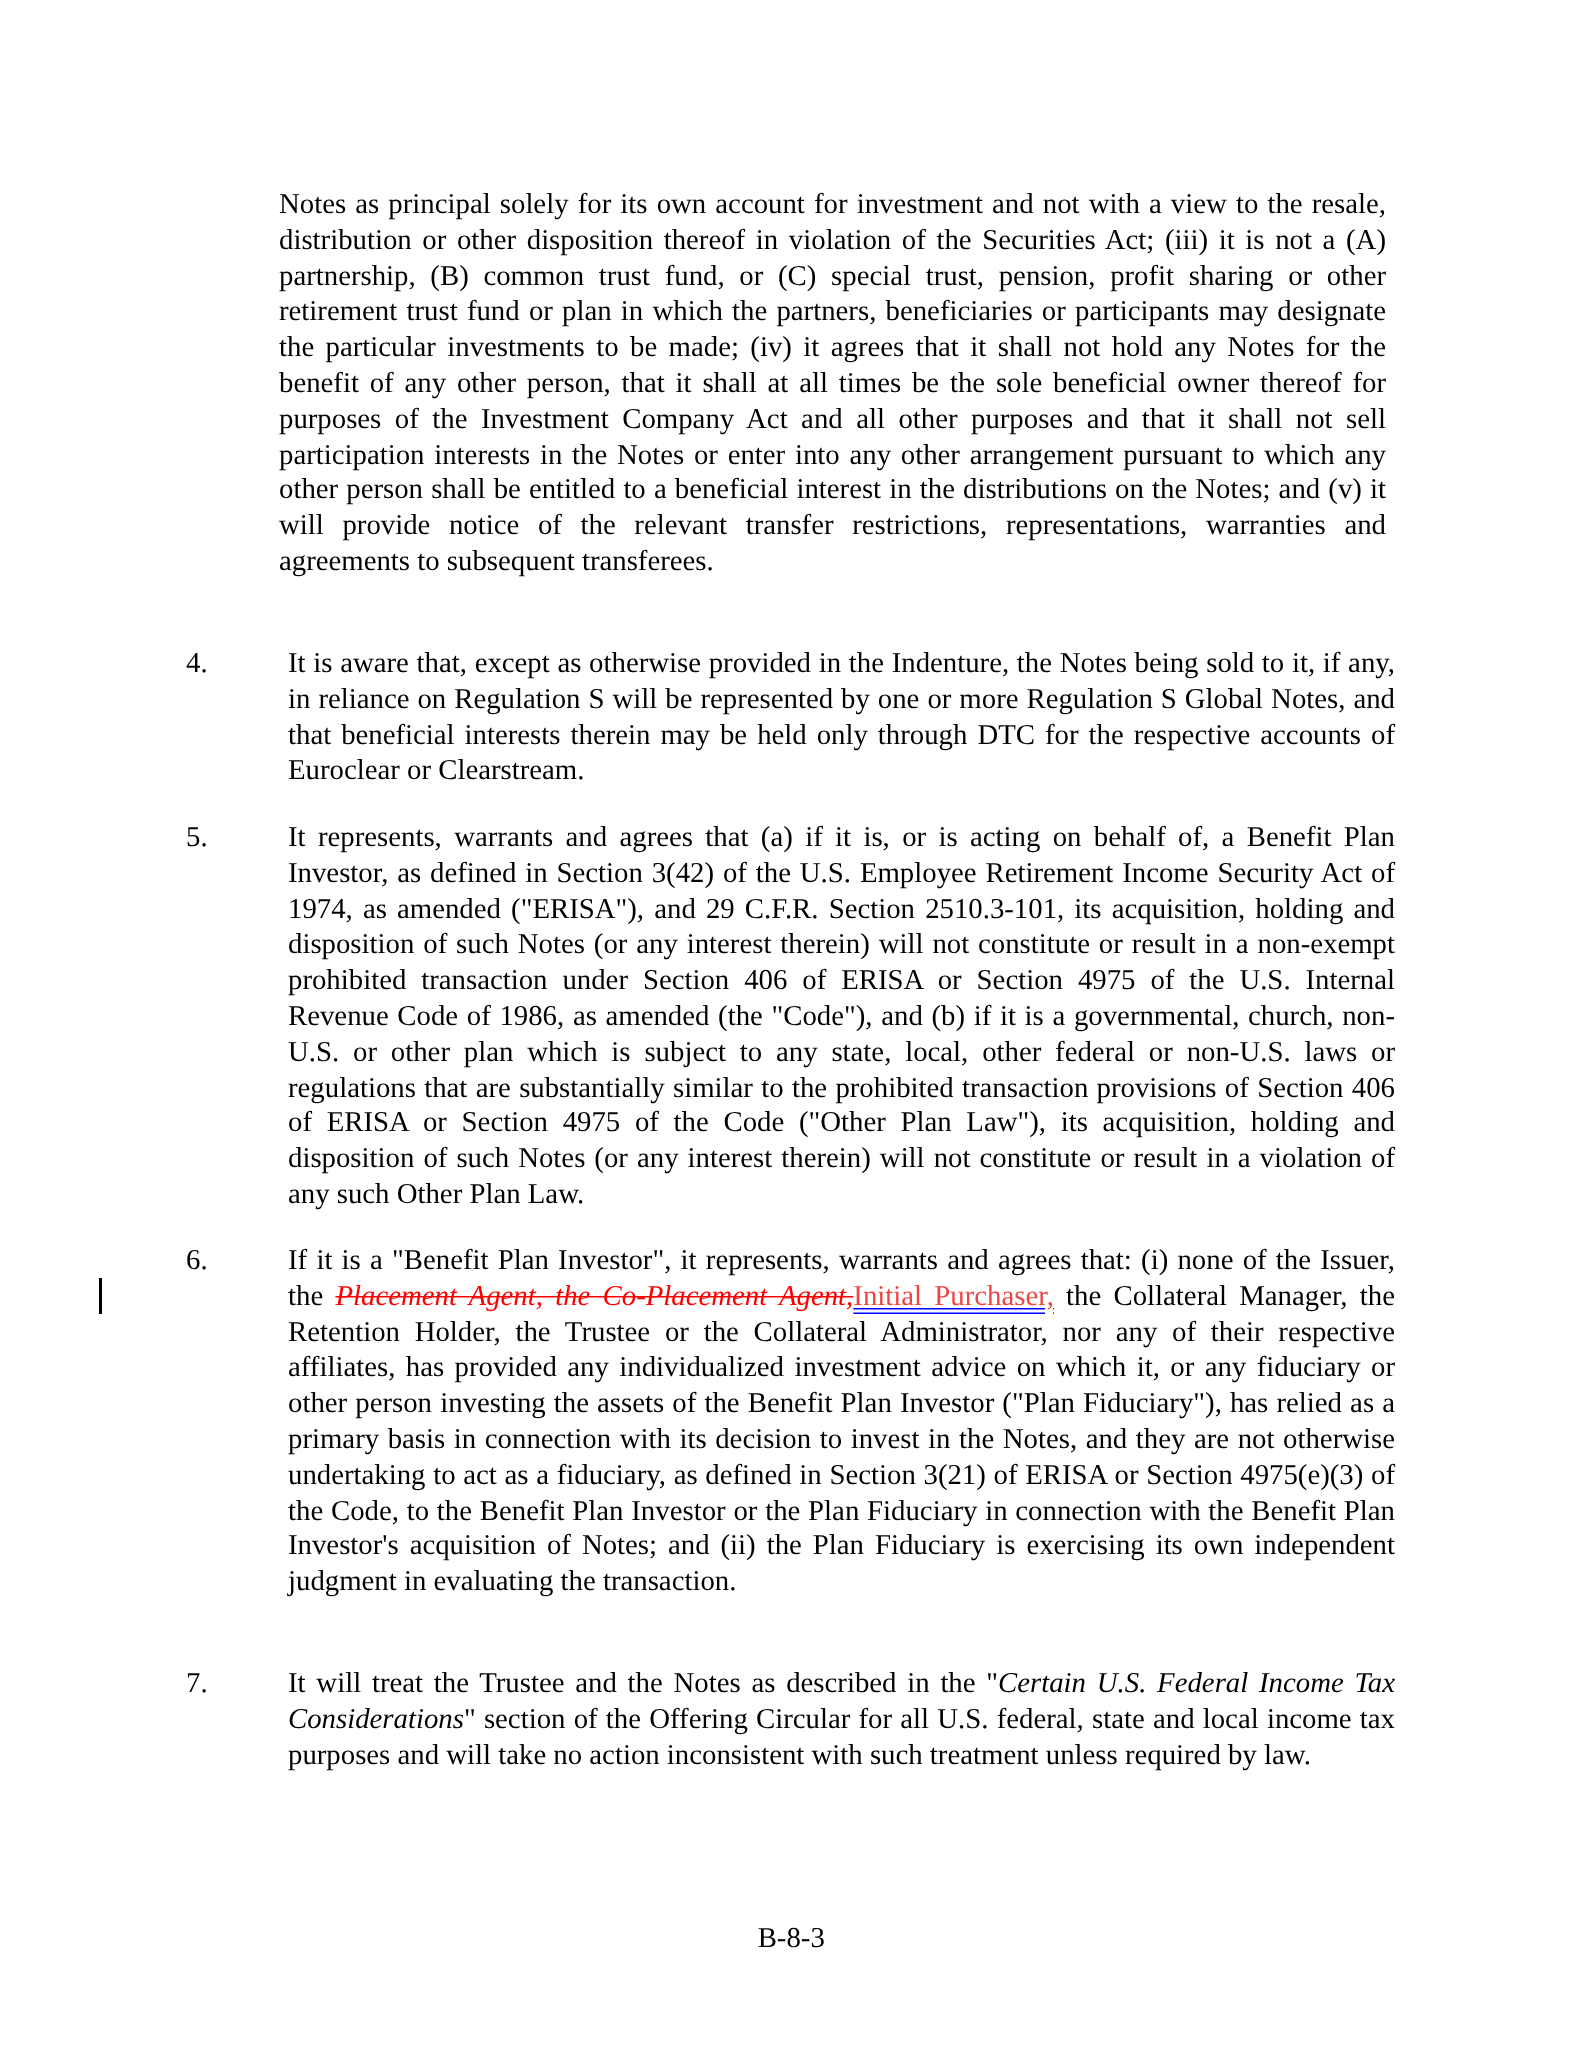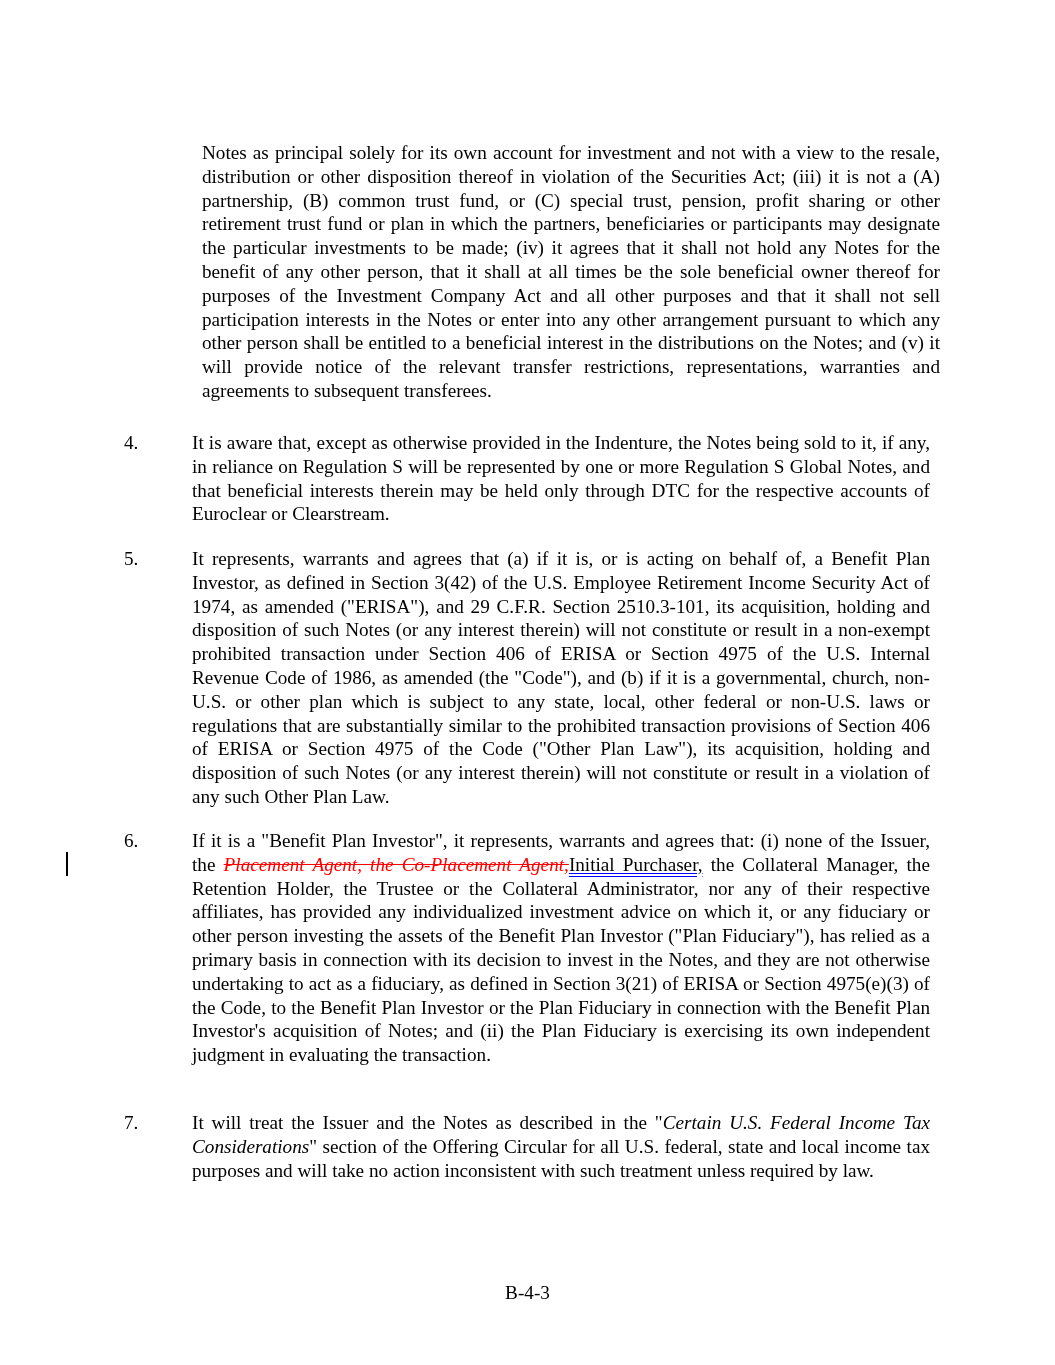--- a/index.html
+++ b/index.html
@@ -22,21 +22,21 @@
       top: 0;
       width: 1055px;
       height: 1365px;
     }
     .para {
       position: absolute;
       left: 186px;
       width: 738px;
       line-height: 23.8px;
       text-align: justify;
-      margin: 16px;
+      margin: 0;
     }
     .item {
       position: absolute;
       left: 124px;
       width: 800px;
     }
     .item .num {
       position: absolute;
       left: 0;
       top: 0;
@@ -53,21 +53,21 @@
     .ul {
       text-underline-offset: 2px;
     }
     .del {
       color: #ff0000;
       text-decoration: line-through;
       text-decoration-color: #ff0000;
       font-style: italic;
     }
     .ins {
-      color: #000000;
+      color: #ef4444;
       text-decoration: underline double;
       text-decoration-color: #0000ff;
       text-underline-offset: 2px;
     }
     .it { font-style: italic; }
     .change-bar {
       position: absolute;
       left: 66px;
       top: 852px;
       width: 2px;
@@ -102,18 +102,18 @@
 
   <div class="change-bar"></div>
 
   <div class="item" style="top:829px;">
     <span class="num">6.</span>
     <p class="body"><span>If it is a "Benefit Plan Investor", it represents, warrants and agrees that: (i) none of the Issuer, the </span><span class="del">Placement Agent, the Co-Placement Agent,</span><span class="ins">Initial Purchaser,</span><span> the Collateral Manager, the Retention Holder, the Trustee or the Collateral Administrator, nor any of their respective affiliates, has provided any individualized investment advice on which it, or any fiduciary or other person investing the assets of the Benefit Plan Investor ("</span><span class="ul">Plan Fiduciary</span><span>"), has relied as a primary basis in connection with its decision to invest in the Notes, and they are not otherwise undertaking to act as a fiduciary, as defined in Section 3(21) of ERISA or Section 4975(e)(3) of the Code, to the Benefit Plan Investor or the Plan Fiduciary in connection with the Benefit Plan Investor's acquisition of Notes; and (ii) the Plan Fiduciary is exercising its own independent judgment in evaluating the transaction.</span></p>
   </div>
 
   <div class="item" style="top:1111px;">
     <span class="num">7.</span>
-    <p class="body"><span>It will treat the Issuer and the Notes as described in the "</span><span class="it">Certain U.S. Federal Income Tax Considerations</span><span>" section of the Offering Circular for all U.S. federal, state and local income tax purposes and will take no action inconsistent with such treatment unless required by law.</span></p>
+    <p class="body"><span>It will treat the Trustee and the Notes as described in the "</span><span class="it">Certain U.S. Federal Income Tax Considerations</span><span>" section of the Offering Circular for all U.S. federal, state and local income tax purposes and will take no action inconsistent with such treatment unless required by law.</span></p>
   </div>
 
-  <div class="footer">B-4-3</div>
+  <div class="footer">B-8-3</div>
 
 </div>
 
 </body></html>

